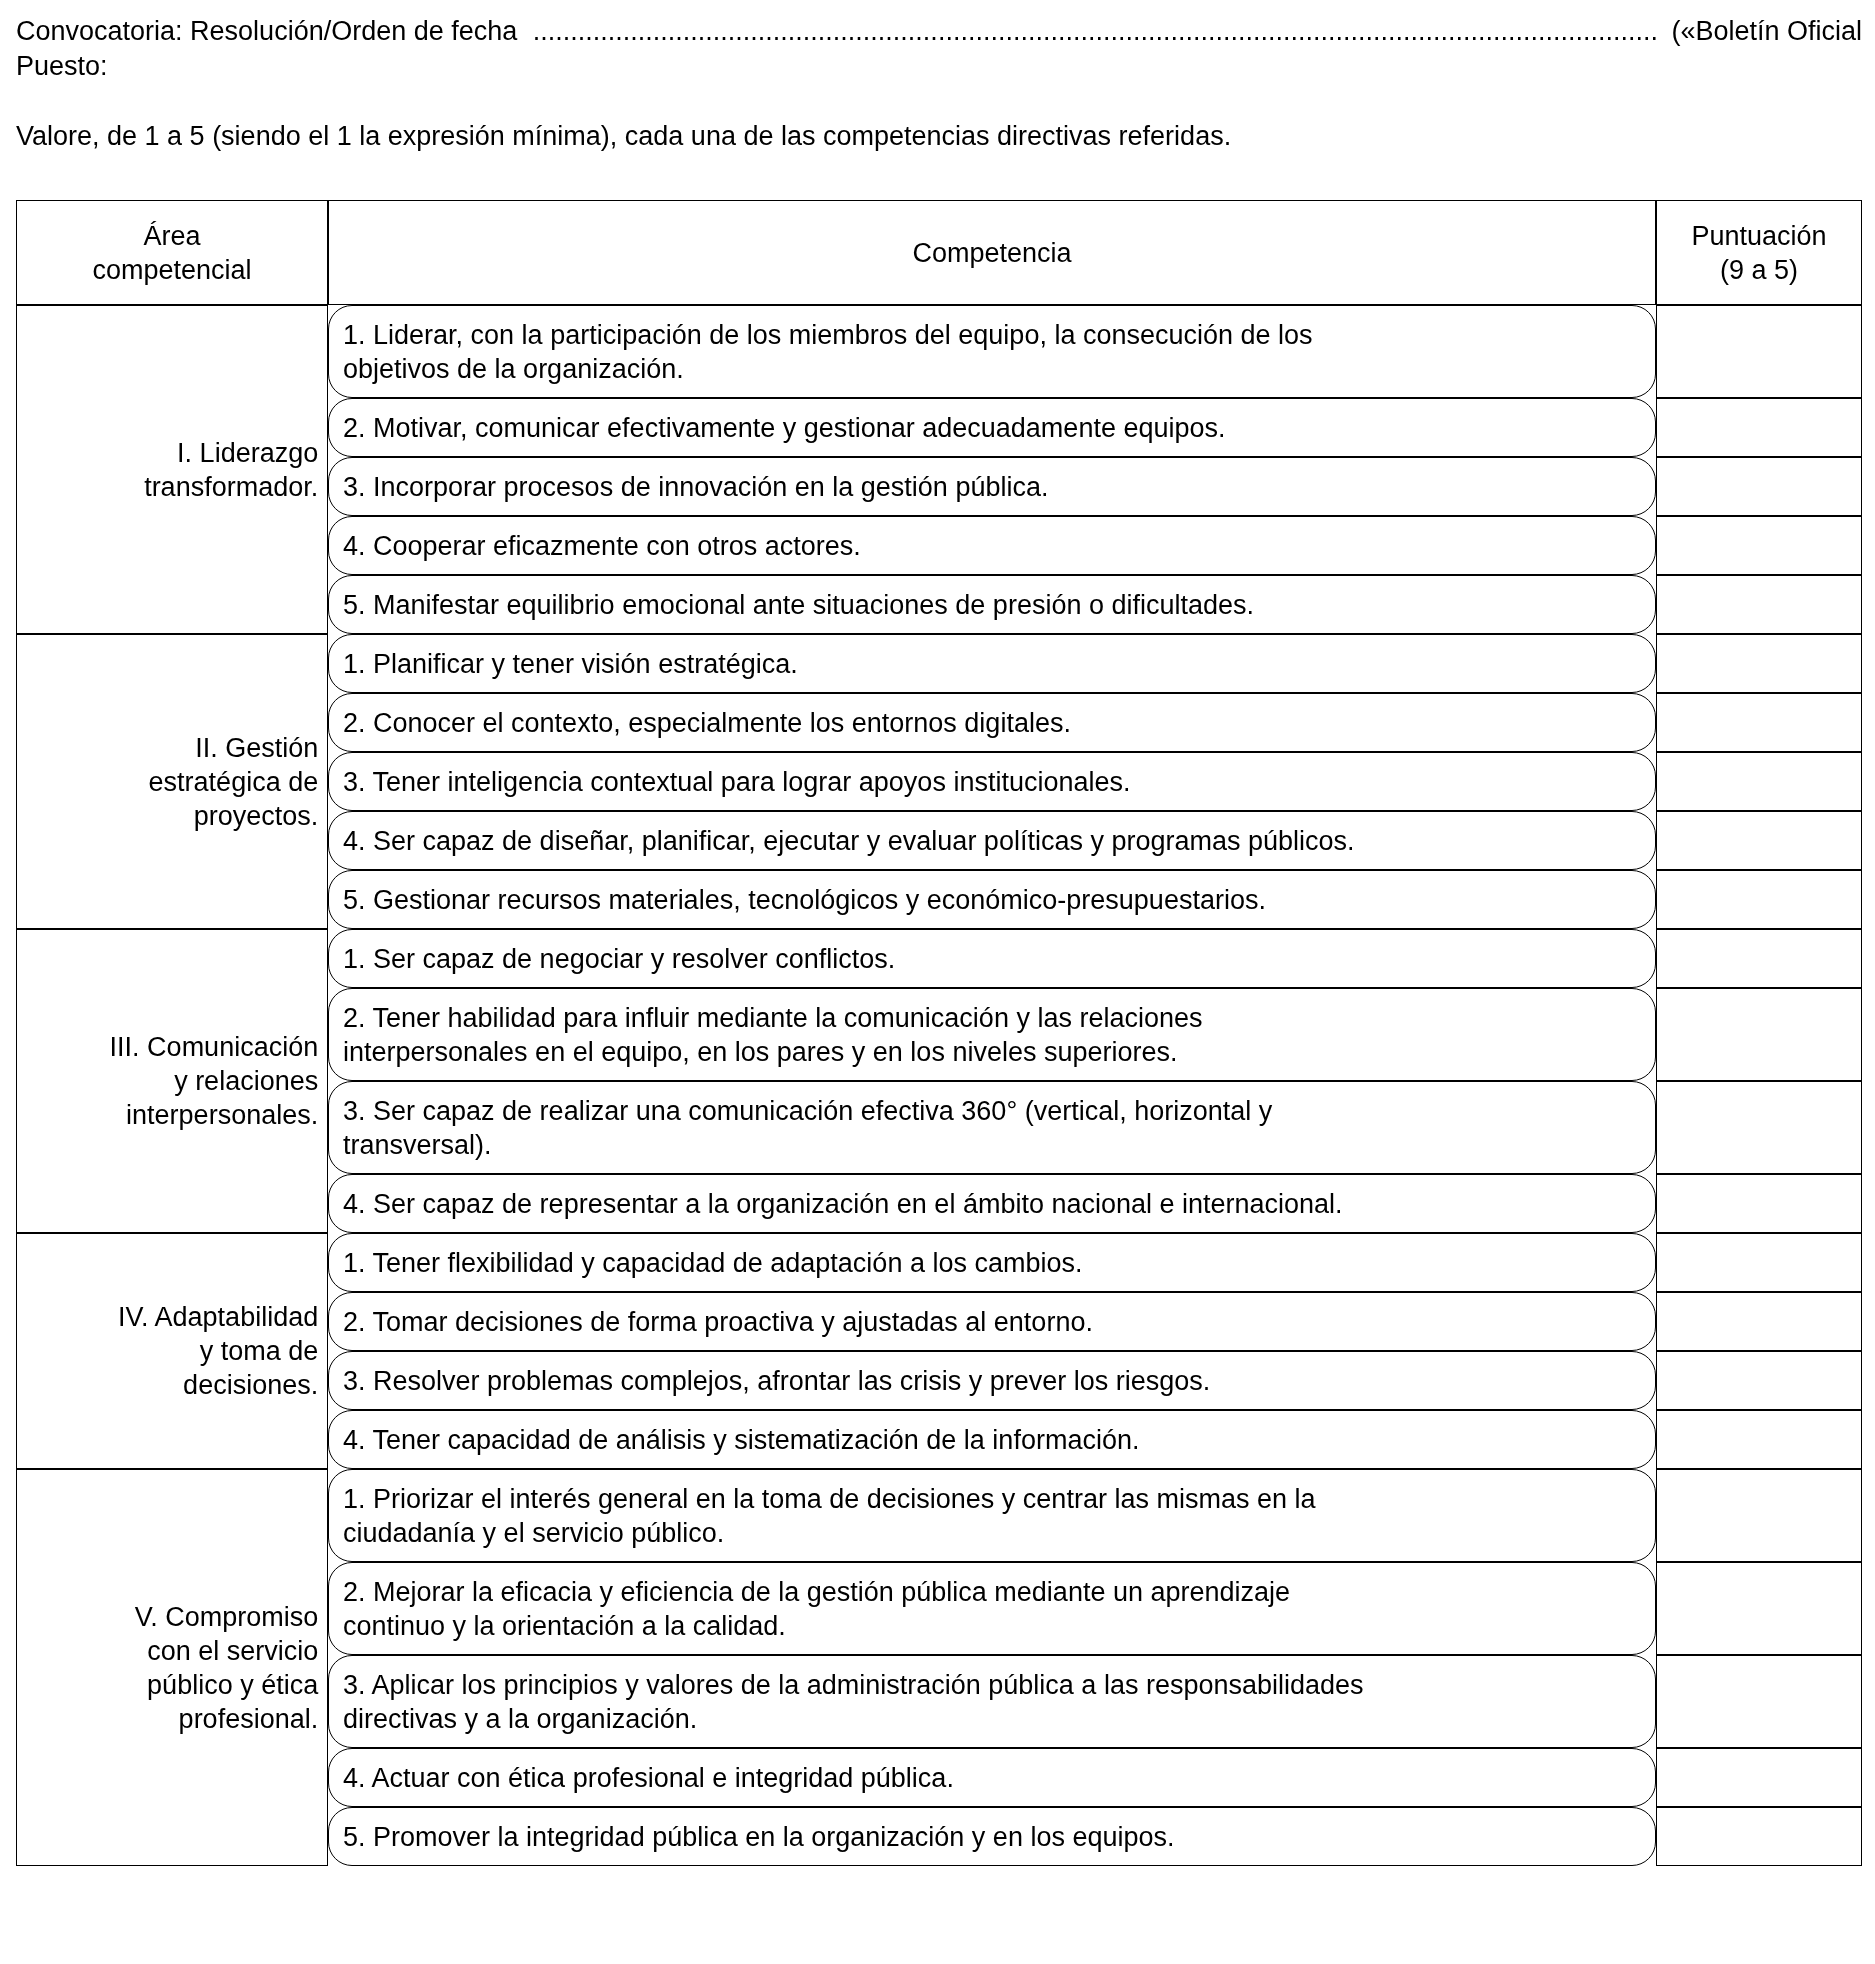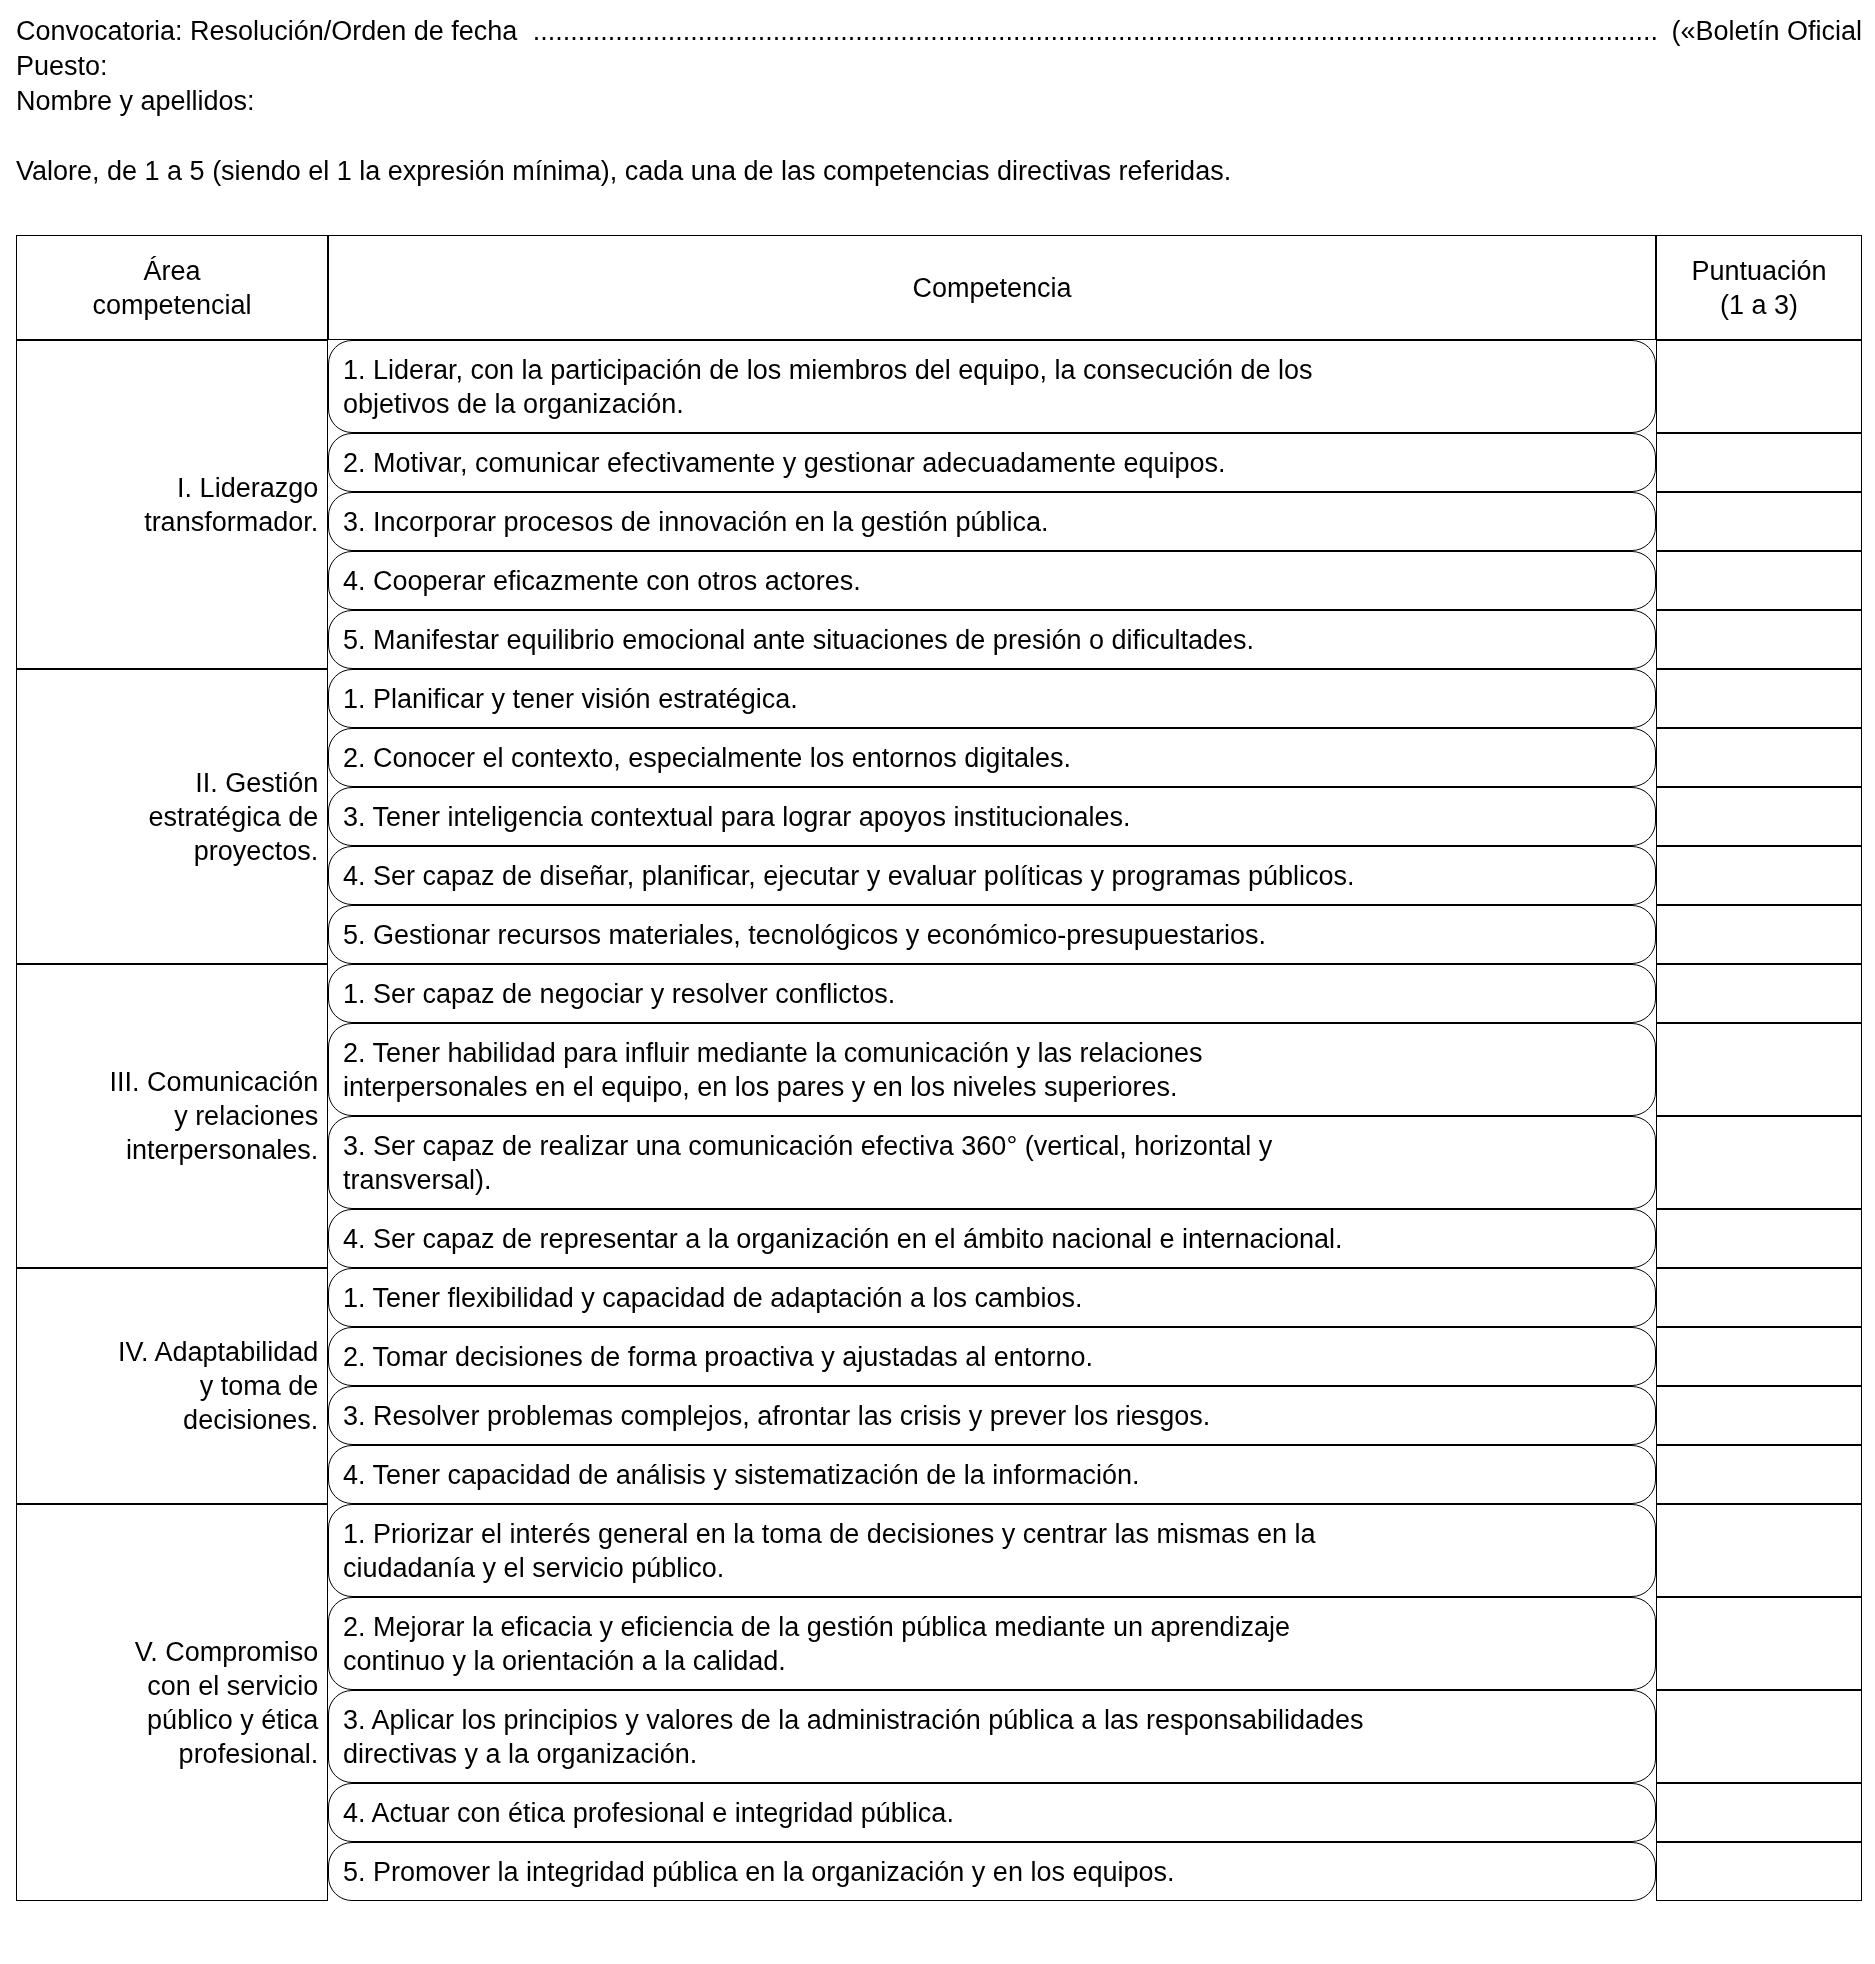--- a/index.html
+++ b/index.html
@@ -79,38 +79,37 @@
 </head>
 <body>
 
 <div class="top-block">
   <div class="leader-line">
     <span class="seg">Convocatoria: Resolución/Orden de fecha </span>
     <span class="dots">................................................................................................................................................................</span>
     <span class="seg"> («Boletín Oficial</span>
   </div>
   <div class="line">Puesto:</div>
-  <div class="line">Nombre y apellidos:</div>
   <div class="spacer-small"></div>
   <div class="instruction">Valore, de 1 a 5 (siendo el 1 la expresión mínima), cada una de las competencias directivas referidas.</div>
 </div>
 
 <table class="comp-table">
   <colgroup>
     <col class="col-area">
     <col class="col-comp">
     <col class="col-score">
   </colgroup>
   <thead>
     <tr>
       <th>Área
 competencial</th>
       <th>Competencia</th>
       <th>Puntuación
-(1 a 3)</th>
+(9 a 5)</th>
     </tr>
   </thead>
   <tbody>
 
     <tr>
       <td class="area" rowspan="5">I. Liderazgo
 transformador.</td>
       <td class="comp">1. Liderar, con la participación de los miembros del equipo, la consecución de los
 objetivos de la organización.</td>
       <td class="score"></td>

